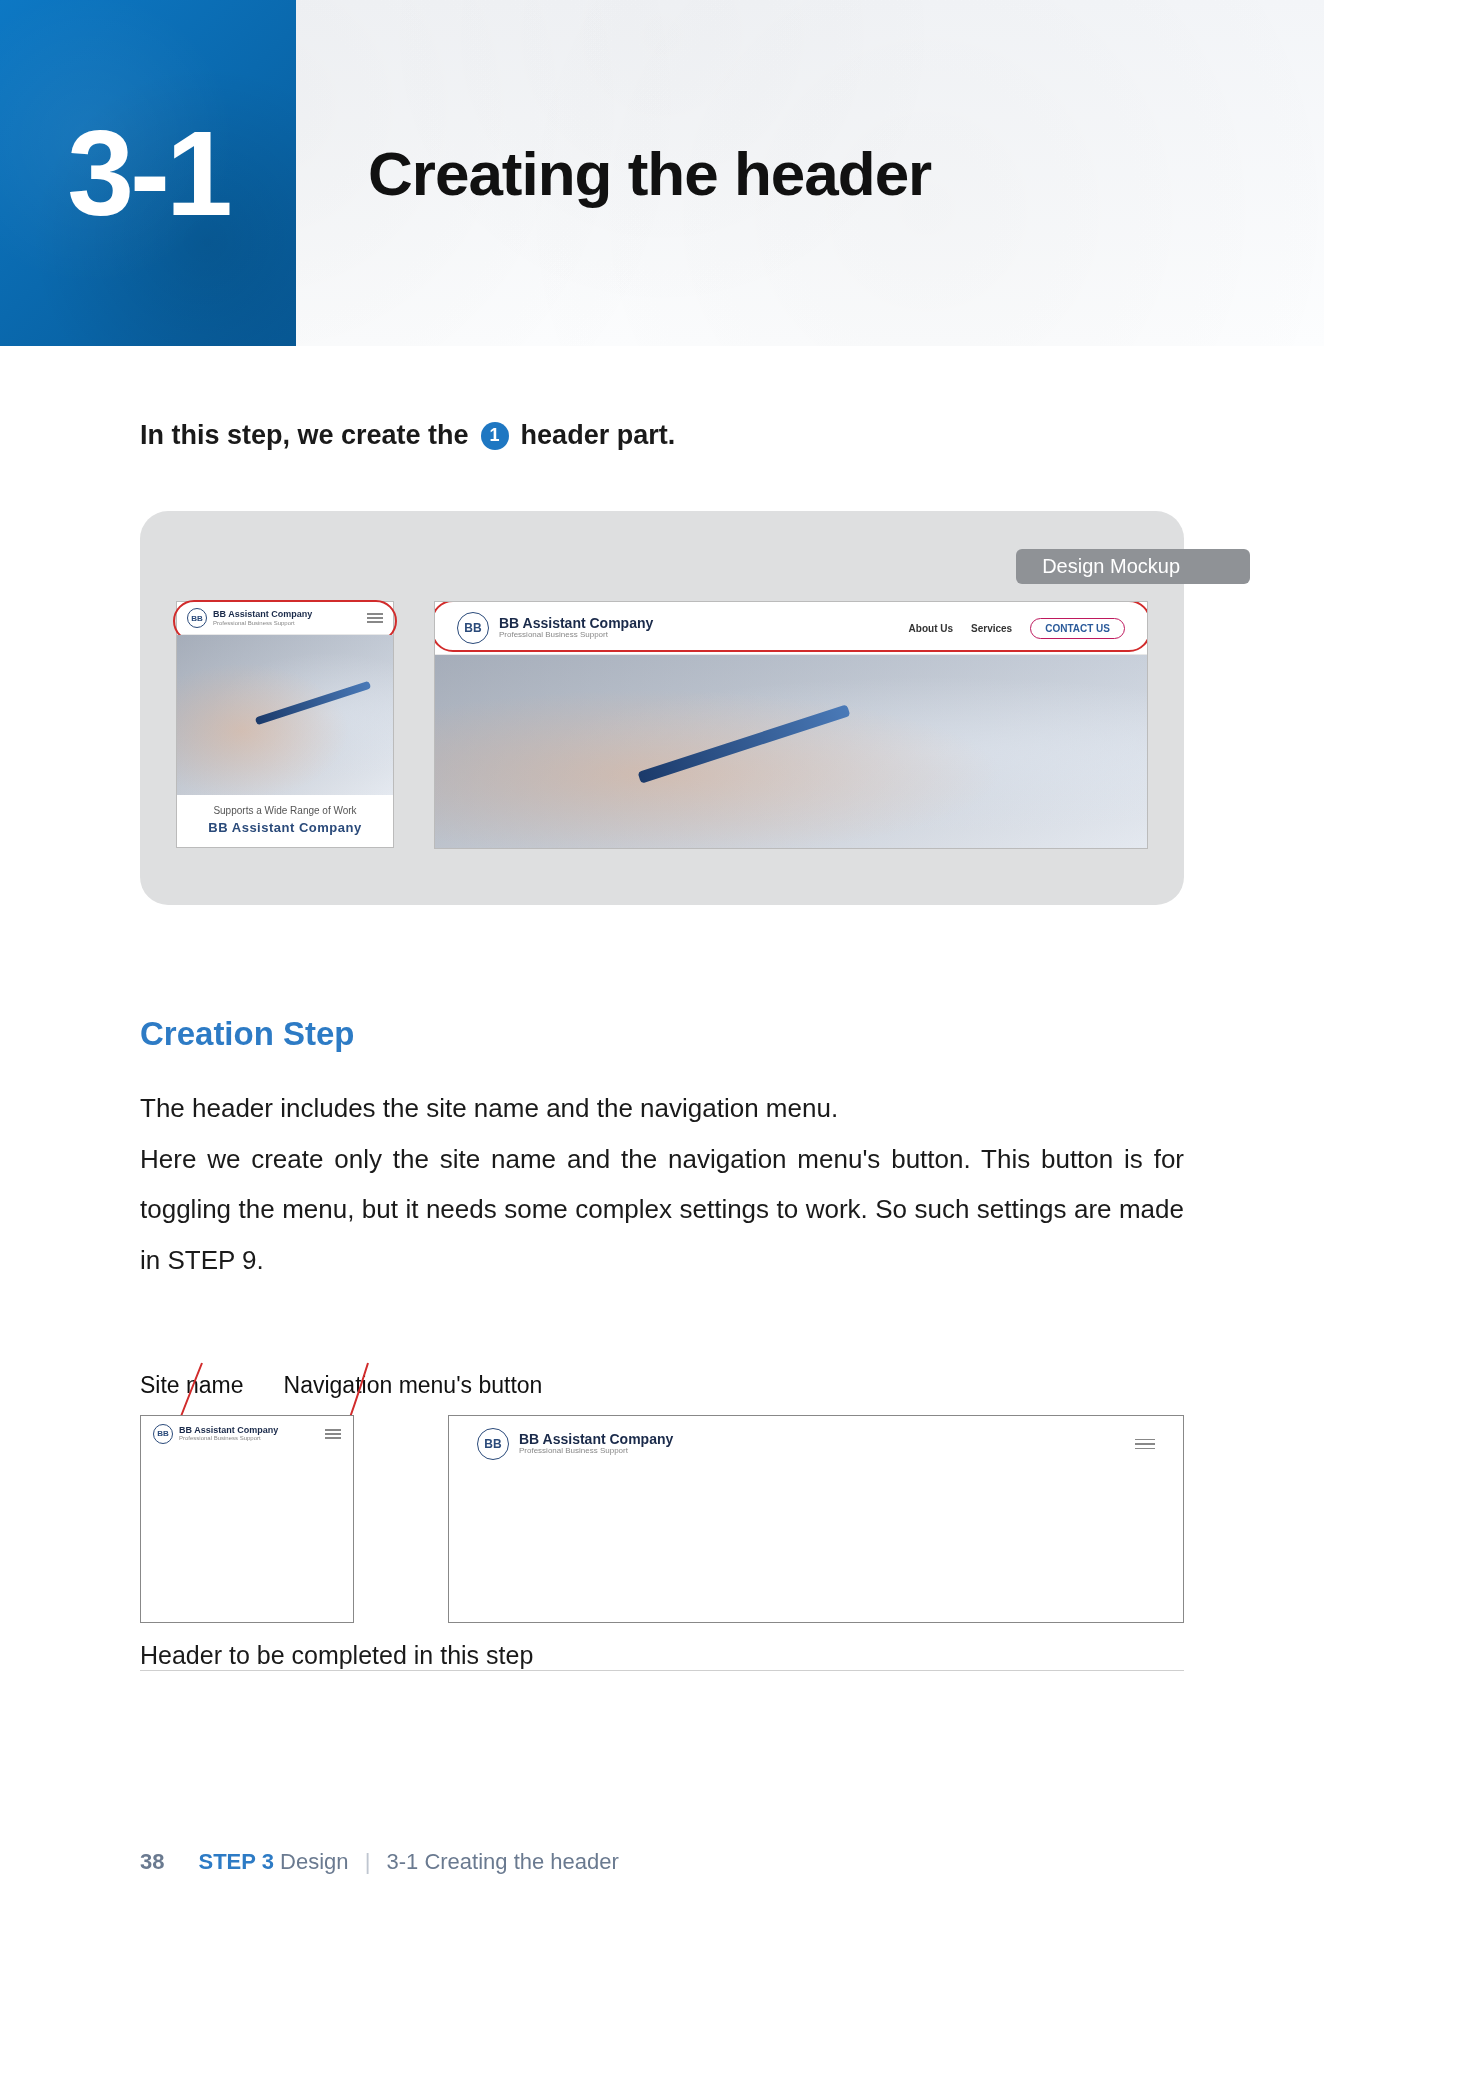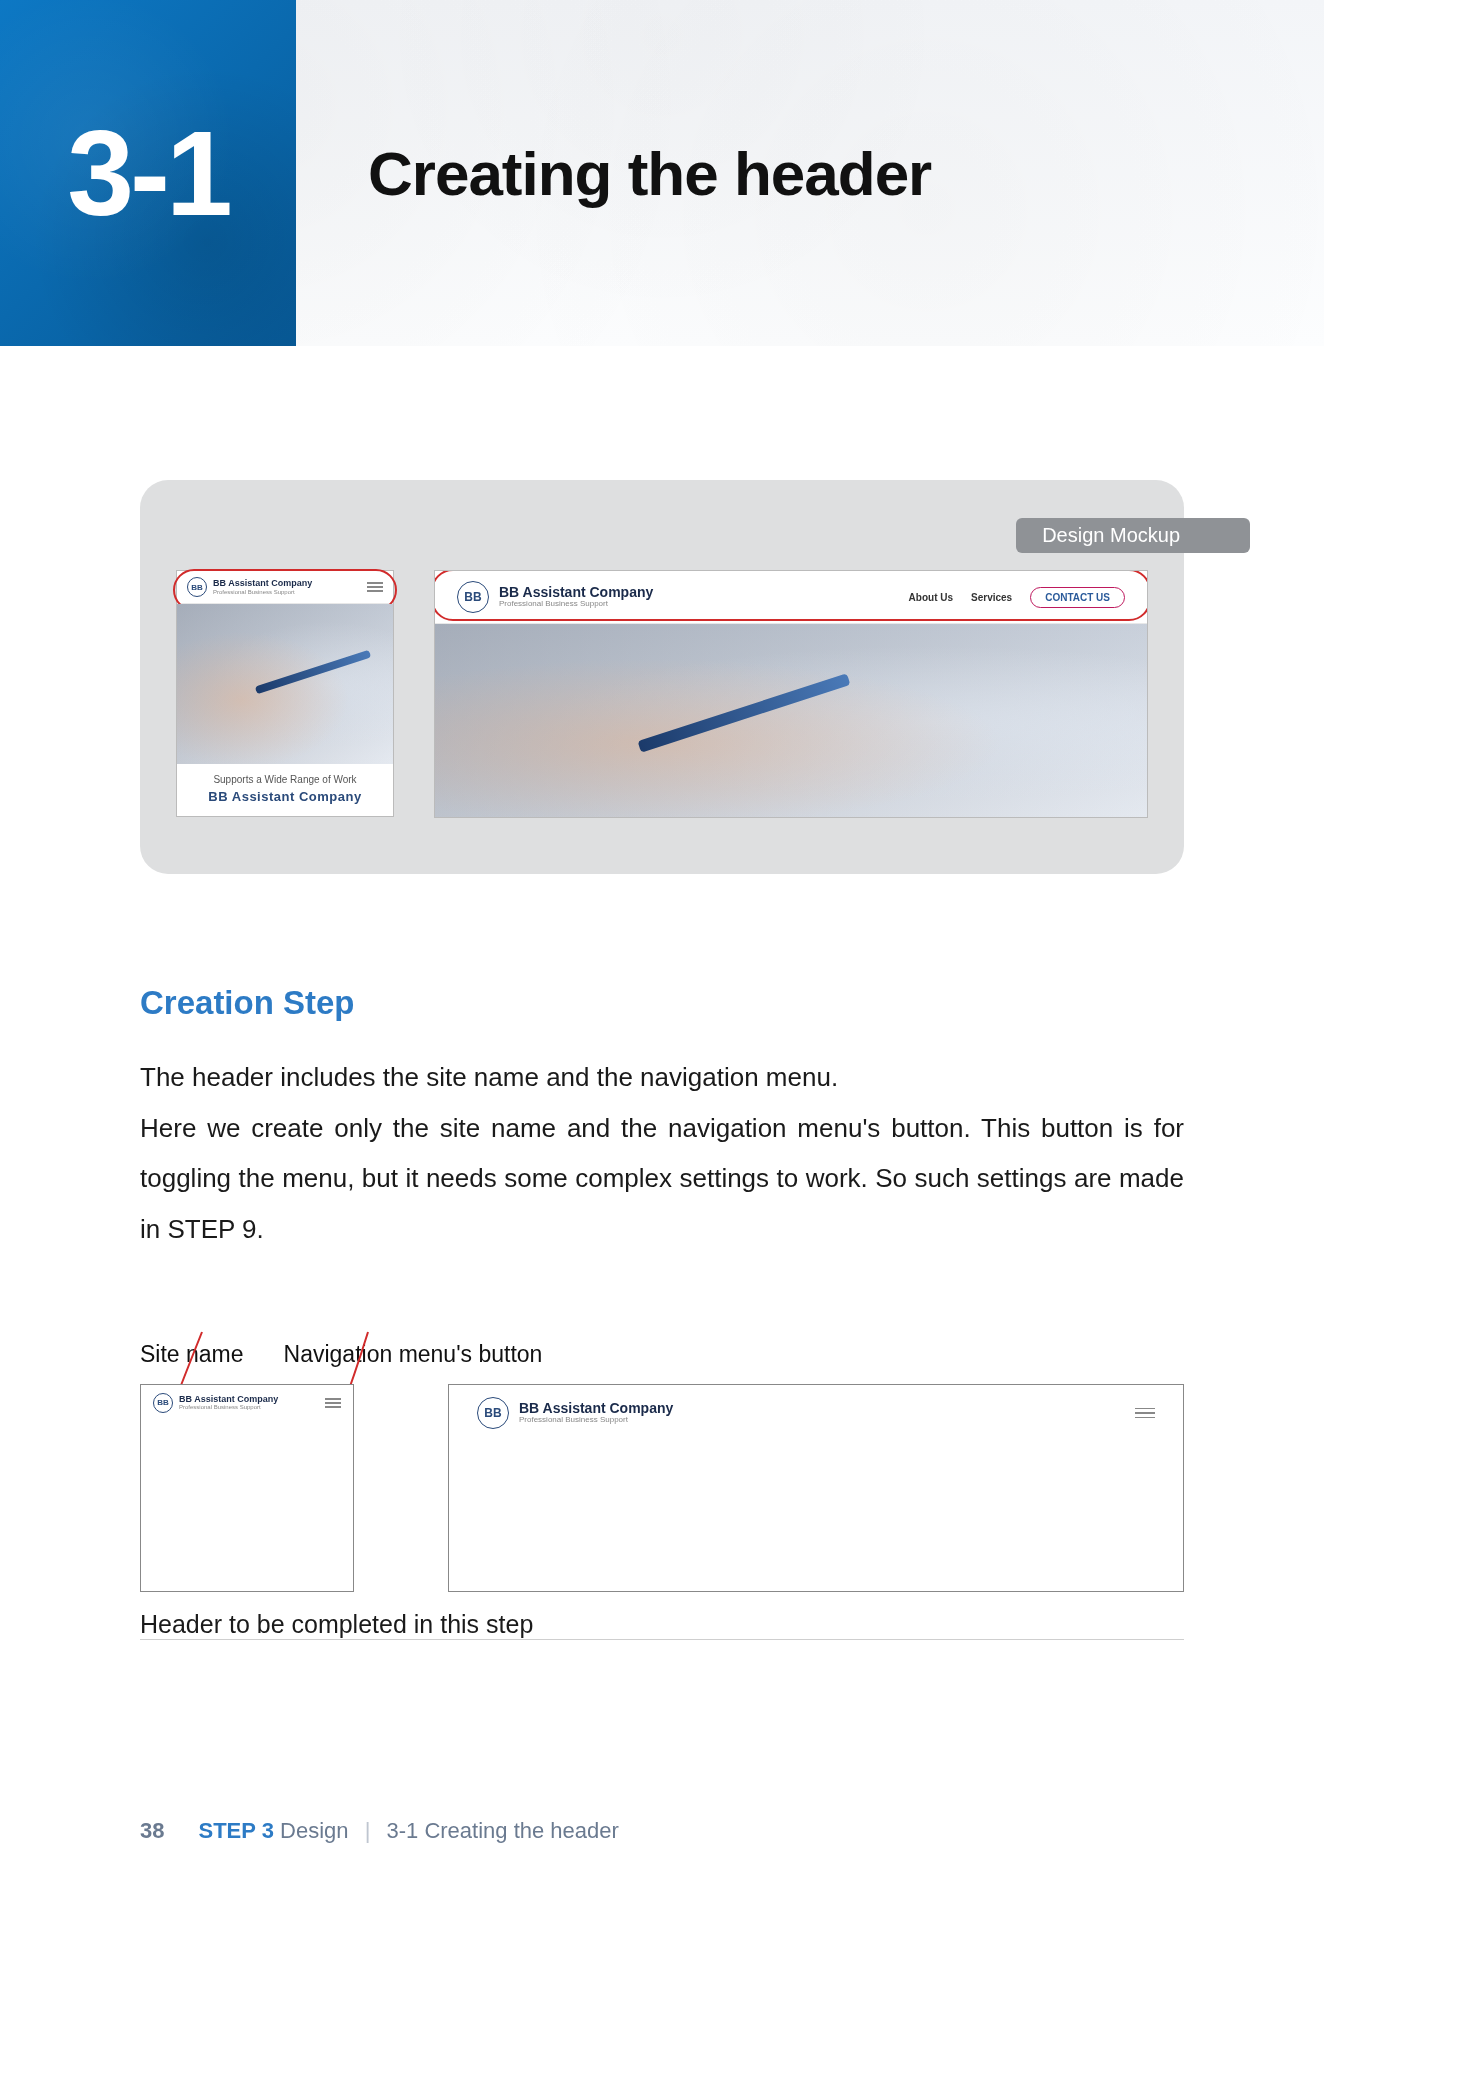--- a/index.html
+++ b/index.html
@@ -293,20 +293,25 @@
 
   <div class="banner">
     <div class="banner-number">
       <span>3-1</span>
     </div>
     <div class="banner-title">Creating the header</div>
   </div>
 
   <div class="content">
 
+    <div class="intro">
+      <span>In this step, we create the</span>
+      <span class="numcircle">1</span>
+      <span>header part.</span>
+    </div>
 
     <div class="mockup-wrap">
       <div class="mockup-label">Design Mockup</div>
       <div class="mockup-panel">
 
         <div class="mobile-mock">
           <div class="red-oval"></div>
           <div class="mock-hdr">
             <div class="logo-blk">
               <div class="logo-ic">BB</div>

